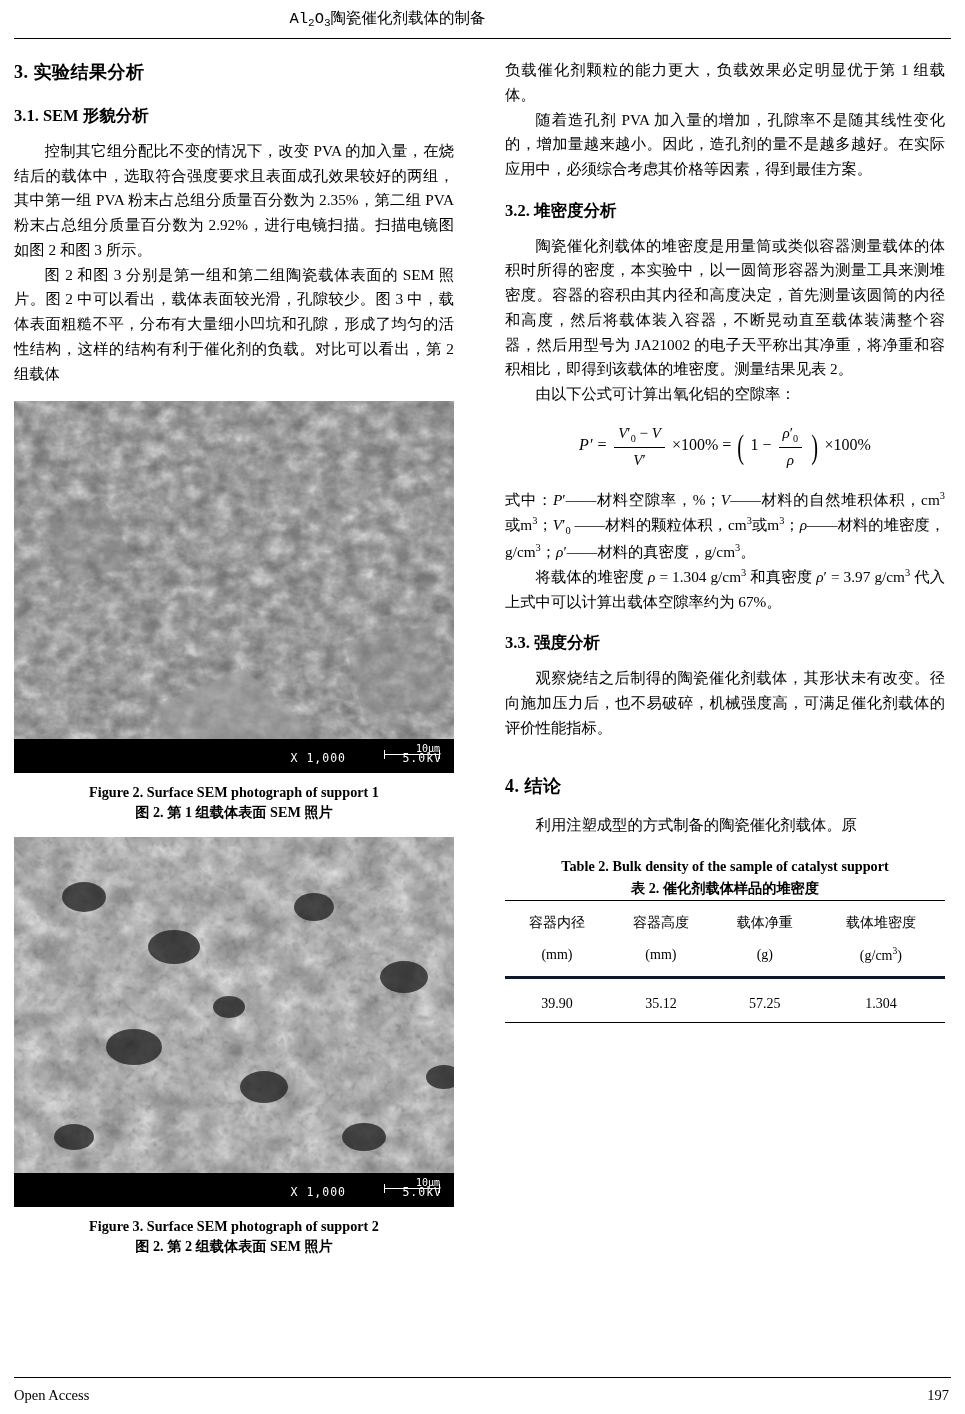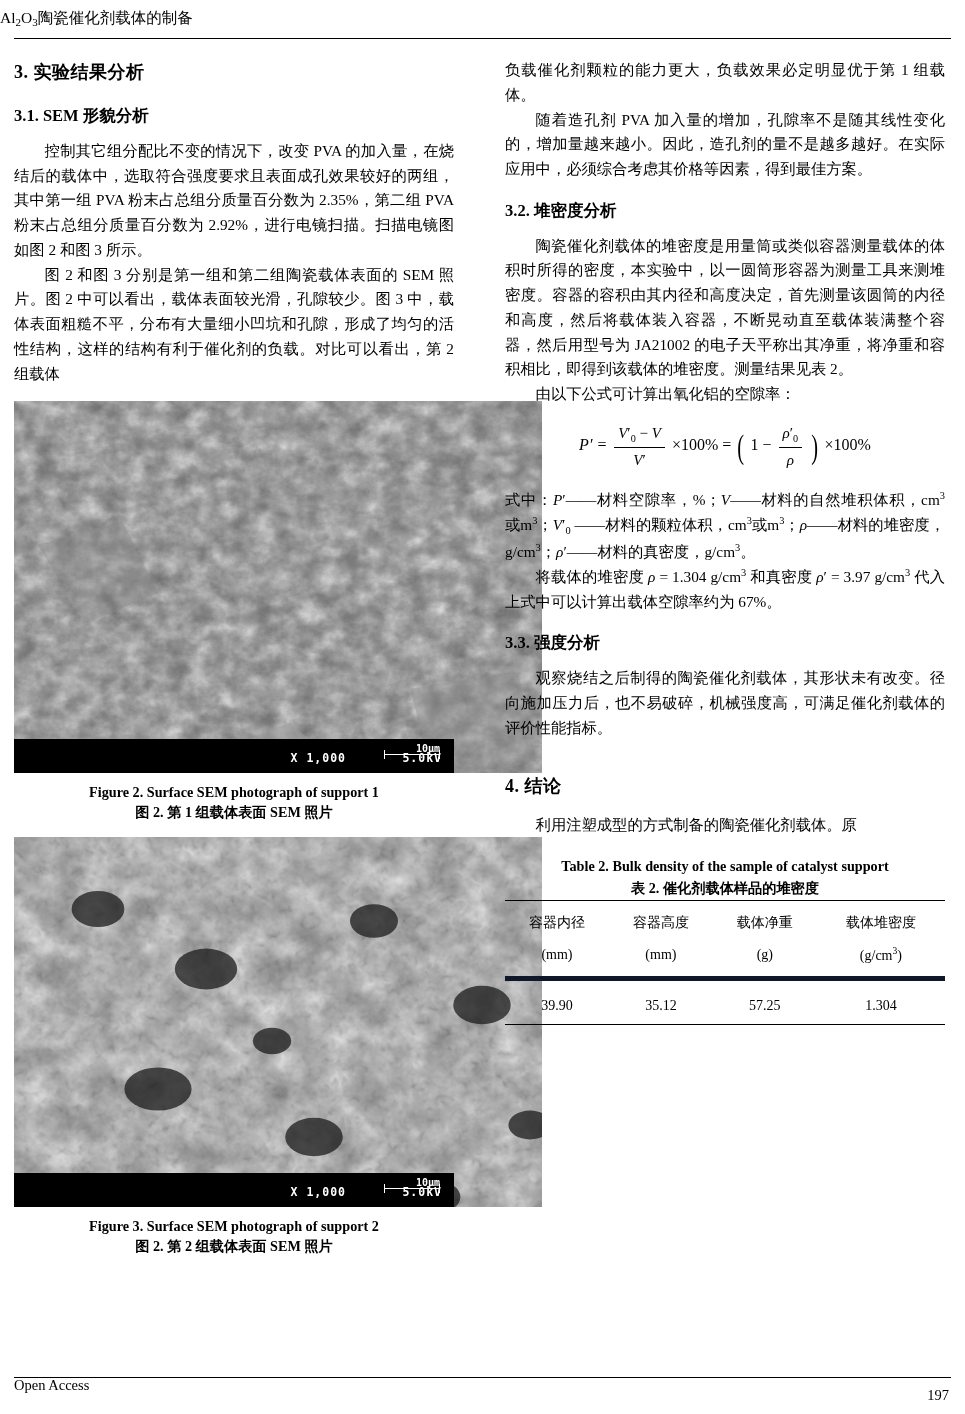--- a/index.html
+++ b/index.html
@@ -15,23 +15,23 @@
     font-family: "Liberation Serif", serif;
     color: #000000;
     overflow: hidden;
   }
   
   .runhead {
     position: absolute;
     top: 8px;
     left: 0;
     width: 775px;
-    text-align: left;
+    text-align: center;
     font-size: 15.5px;
-    font-family: Liberation Serif, serif;
+    font-family: Liberation Mono, monospace;
   }
   .runhead .sub { font-size: 11px; vertical-align: -0.25em; }
   .rule-top {
     position: absolute;
     top: 38px;
     left: 14px;
     width: 937px;
     height: 1px;
     background: #000;
   }
@@ -61,25 +61,24 @@
   p.para {
     margin: 0 0 0 0;
     text-indent: 2em;
   }
   p.para.noindent { text-indent: 0; }
 
   
   .figure { margin-top: 14px; }
   .sem {
     position: relative;
-    width: 528px;
+    width: 440px;
     height: 372px;
     background: #4a4a4a;
     overflow: hidden;
-    font-weight: bold;
   }
   .sem.two { height: 370px; }
   .sem-grain {
     position: absolute;
     inset: 0;
   }
   .sem-bar {
     position: absolute;
     left: 0;
     bottom: 0;
@@ -186,37 +185,37 @@
     border-collapse: collapse;
     font-size: 14px;
   }
   table.data th, table.data td {
     text-align: center;
     padding: 9px 2px;
     font-weight: normal;
   }
   table.data thead tr:first-child th { border-top: 1.4px solid #000; }
   table.data thead tr:first-child th { padding-top: 11px; }
-  table.data thead tr.hdr-line th { border-bottom: 5px solid #0f172a; padding-top: 0; padding-bottom: 9px; }
+  table.data thead tr.hdr-line th { border-bottom: 3px solid #0f172a; padding-top: 0; padding-bottom: 9px; }
   table.data tbody tr td { padding-top: 14px; padding-bottom: 6px; }
   table.data { border-bottom: 1.4px solid #000; }
   .th-top { border-top: 1.4px solid #000 !important; }
 
   
   .rule-bot {
     position: absolute;
     bottom: 36px;
     left: 14px;
     width: 937px;
     height: 1px;
     background: #000;
   }
   .foot-left {
     position: absolute;
-    bottom: 20px;
+    bottom: 10px;
     left: 14px;
     font-size: 14.5px;
   }
   .foot-right {
     position: absolute;
     bottom: 10px;
     right: 16px;
     font-size: 14.5px;
     margin-left: 47px;
   }

